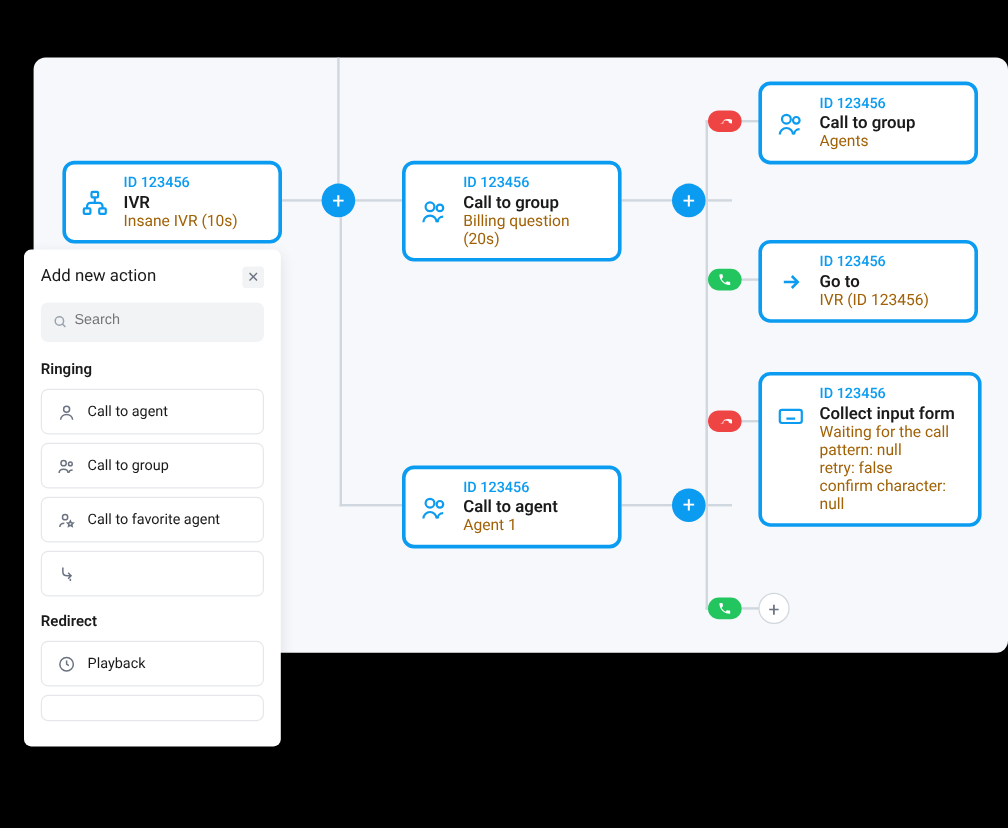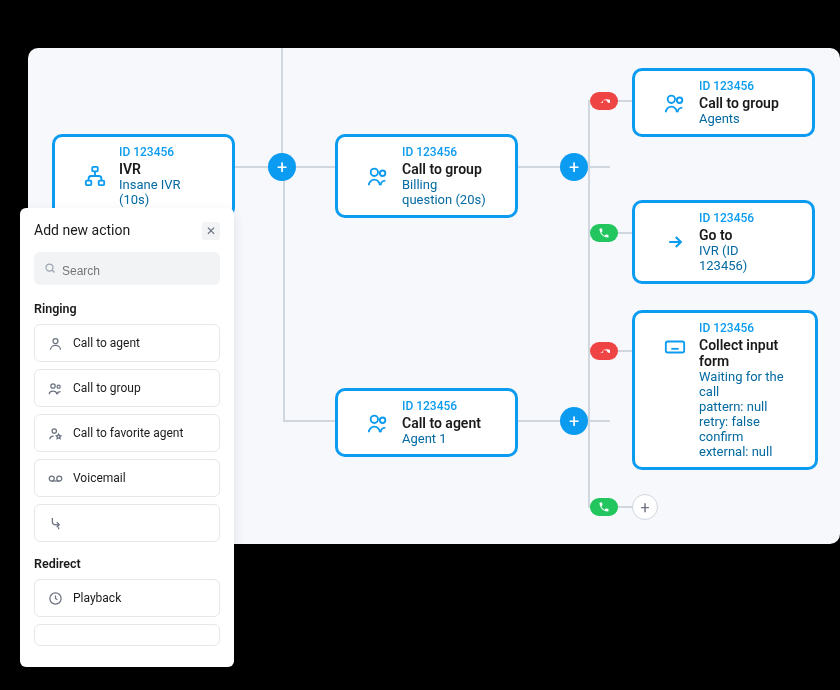--- a/index.html
+++ b/index.html
@@ -24,36 +24,36 @@
   position: absolute;
   background: #d0d7de;
 }
 .node {
   position: absolute;
   background: #fff;
   border: 3px solid #0b9bf0;
   border-radius: 10px;
   display: flex;
   align-items: center;
-  padding: 8px 28px;
+  padding: 8px 12px;
   gap: 12px;
 }
 .node-icon {
   width: 24px;
   height: 24px;
   display: flex;
   align-items: center;
   justify-content: center;
   color: #0b9bf0;
   flex-shrink: 0;
 }
 .node-body { display: flex; flex-direction: column; }
 .node-id { color: #0b9bf0; font-size: 12px; font-weight: 500; margin-bottom: 2px; }
 .node-title { font-size: 14px; font-weight: 600; color: #1a1a1a; }
-.node-sub { font-size: 13px; color: #0369a1; }
+.node-sub { font-size: 13px; color: #a16207; }
 .plus-btn {
   position: absolute;
   width: 28px; height: 28px;
   border-radius: 50%;
   background: #0b9bf0;
   color: #fff;
   display: flex; align-items: center; justify-content: center;
   font-size: 18px; font-weight: 400;
   cursor: pointer;
 }
@@ -95,21 +95,21 @@
 .close-btn {
   width: 18px; height: 18px;
   display: flex; align-items: center; justify-content: center;
   background: #f1f3f5; border-radius: 3px;
   color: #6b7280; font-size: 12px; cursor: pointer;
 }
 .search {
   background: #f1f3f5;
   border-radius: 6px;
   padding: 7px 10px;
-  display: flex; align-items: flex-end; gap: 6px;
+  display: flex; align-items: flex-start; gap: 6px;
   margin-bottom: 16px;
 }
 .search input {
   border: none; background: transparent; outline: none;
   font-size: 12px; color: #6b7280; width: 100%;
 }
 .search-icon { color: #9ca3af; }
 .section-title { font-size: 12.5px; font-weight: 600; color: #1a1a1a; margin-bottom: 8px; }
 .action-item {
   border: 1px solid #e5e7eb;
@@ -252,21 +252,21 @@
           <rect x="2" y="6" width="20" height="12" rx="2"></rect>
           <path d="M6 10h0M10 10h0M14 10h0M18 10h0M8 14h8"></path>
         </svg>
     </span>
     <div class="node-body">
       <span class="node-id">ID 123456</span>
       <span class="node-title">Collect input form</span>
       <span class="node-sub">Waiting for the call</span>
       <span class="node-sub">pattern: null</span>
       <span class="node-sub">retry: false</span>
-      <span class="node-sub">confirm external: null</span>
+      <span class="node-sub">confirm character: null</span>
     </div>
   </div>
 
   <div class="plus-outline" style="left:604px; top:446px;">+</div>
 
 </div>
 
 <div class="panel">
   <div class="panel-header">
     <span class="panel-title">Add new action</span>
@@ -311,30 +311,20 @@
       <svg viewBox="0 0 24 24" width="15" height="15" fill="none" stroke="currentColor" stroke-width="2">
           <circle cx="10" cy="8" r="3.5"></circle>
           <path d="M3 21c0-3 2.5-5 6-5"></path>
           <path d="M17 13l1.2 2.4 2.6.4-1.9 1.9.5 2.6-2.4-1.3-2.4 1.3.5-2.6-1.9-1.9 2.6-.4z"></path>
         </svg>
     </span>
     <span class="action-label">Call to favorite agent</span>
   </div>
 
 
-  <div class="action-item">
-    <span class="action-icon">
-      <svg viewBox="0 0 24 24" width="15" height="15" fill="none" stroke="currentColor" stroke-width="2">
-          <circle cx="6" cy="12" r="4"></circle>
-          <circle cx="18" cy="12" r="4"></circle>
-          <path d="M6 16h12"></path>
-        </svg>
-    </span>
-    <span class="action-label">Voicemail</span>
-  </div>
 
   <div class="action-item">
     <span class="action-icon">
       <svg viewBox="0 0 24 24" width="15" height="15" fill="none" stroke="currentColor" stroke-width="2">
           <path d="M7 3v6c0 4 3 5 6 5h5M14 10l4 4-4 4M17 21v-3"></path>
         </svg>
     </span>
   </div>
 
   <div class="section-title" style="margin-top:14px;">Redirect</div>

